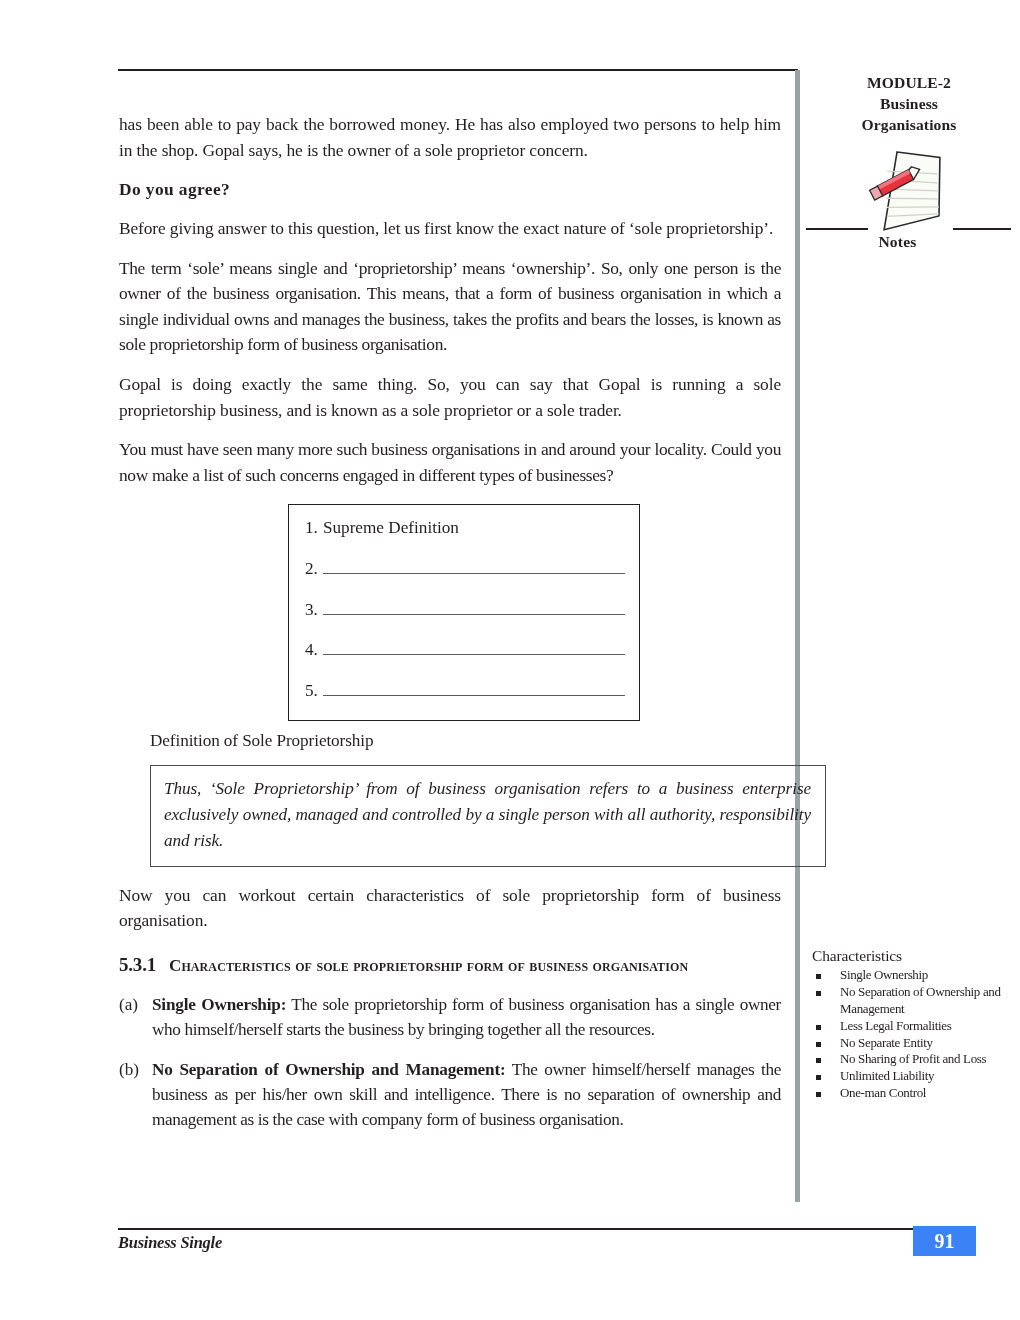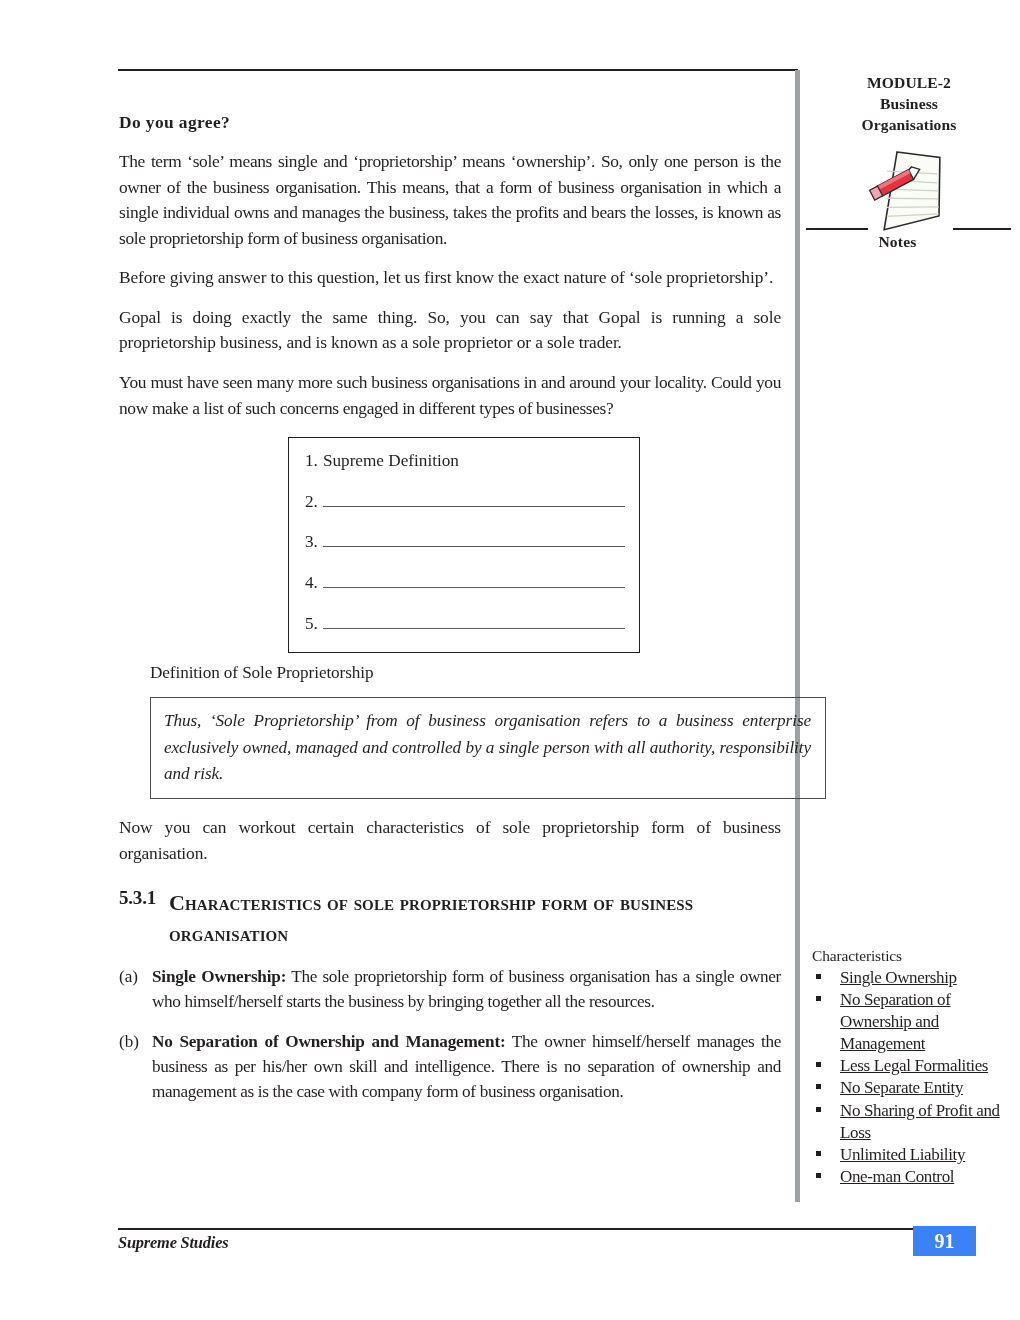--- a/index.html
+++ b/index.html
@@ -130,21 +130,21 @@
     font-weight: bold;
   }
   .sec-num {
     flex: 0 0 auto;
     font-size: 19px;
     padding-right: 13px;
     letter-spacing: -0.2px;
   }
   .sec-title {
     flex: 1 1 auto;
-    font-size: 22px;
+    font-size: 17px;
     font-variant: small-caps;
     text-transform: lowercase;
     line-height: 1.45;
     letter-spacing: 0.1px;
   }
   .sec-title::first-letter { text-transform: uppercase; }
 
   
   .lettered {
     display: flex;
@@ -241,25 +241,24 @@
     letter-spacing: -0.1px;
   }
   ul.char-list {
     list-style: none;
     margin: 0;
     padding: 0;
   }
   ul.char-list li {
     position: relative;
     padding-left: 34px;
-    font-size: 17px;
+    font-size: 13px;
     line-height: 1.3;
     letter-spacing: -0.35px;
     margin-bottom: 0px;
-    text-decoration: underline;
   }
   ul.char-list li::before {
     content: "";
     position: absolute;
     left: 10px;
     top: 7px;
     width: 5px;
     height: 5px;
     background: #231f20;
   }
@@ -300,26 +299,27 @@
 </head>
 <body>
 
 <div id="page">
 
   <div class="top-rule"></div>
   <div class="v-divider"></div>
 
   <div id="main-column">
 
+    <p class="body lead">has been able to pay back the borrowed money. He has also employed two persons to help him in the shop. Gopal says, he is the owner of a sole proprietor concern.</p>
 
     <p class="q-bold">Do you agree?</p>
 
+    <p class="body">Before giving answer to this question, let us first know the exact nature of ‘sole proprietorship’.</p>
+
     <p class="body tight">The term ‘sole’ means single and ‘proprietorship’ means ‘ownership’. So, only one person is the owner of the business organisation. This means, that a form of business organisation in which a single individual owns and manages the business, takes the profits and bears the losses, is known as sole proprietorship form of business organisation.</p>
-
-    <p class="body">Before giving answer to this question, let us first know the exact nature of ‘sole proprietorship’.</p>
 
     <p class="body">Gopal is doing exactly the same thing. So, you can say that Gopal is running a sole proprietorship business, and is known as a sole proprietor or a sole trader.</p>
 
     <p class="body tight">You must have seen many more such business organisations in and around your locality. Could you now make a list of such concerns engaged in different types of businesses?</p>
 
     <div class="list-box">
       <div class="list-row">
         <span class="num">1.</span>
         <span class="val">Supreme Definition</span>
       </div>
@@ -409,16 +409,16 @@
       <li>No Separation of Ownership and Management</li>
       <li>Less Legal Formalities</li>
       <li>No Separate Entity</li>
       <li>No Sharing of Profit and Loss</li>
       <li>Unlimited Liability</li>
       <li>One-man Control</li>
     </ul>
   </div>
 
   <div class="footer-rule"></div>
-  <div class="footer-title">Supreme Studies</div>
+  <div class="footer-title">Business Single</div>
   <div class="page-num-box">91</div>
 
 </div>
 
 </body></html>

